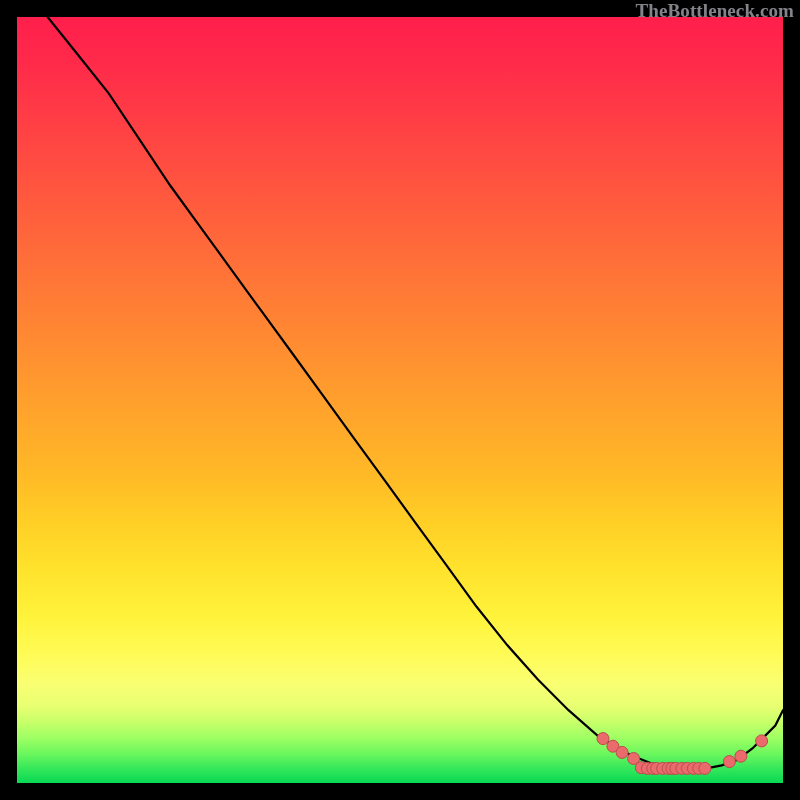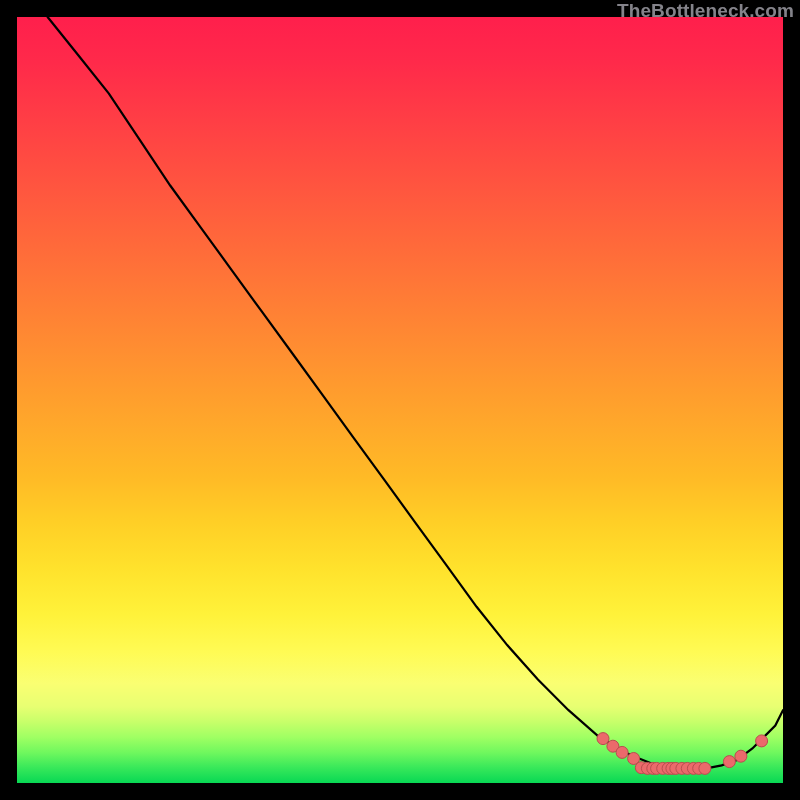--- a/index.html
+++ b/index.html
@@ -45,21 +45,21 @@
       #a0ff63 94%,
       #70f85e 96%,
       #38e85a 98%,
       #08d854 100%
     );
   }
   .watermark {
     position: absolute;
     top: 0;
     right: 6px;
-    font-family: Liberation Sans, sans-serif;
+    font-family: Liberation Serif, serif;
     font-size: 19px;
     font-weight: 600;
     color: #84838a;
     letter-spacing: 0.1px;
     user-select: none;
   }
   svg.overlay {
     position: absolute;
     left: 17px;
     top: 17px;

